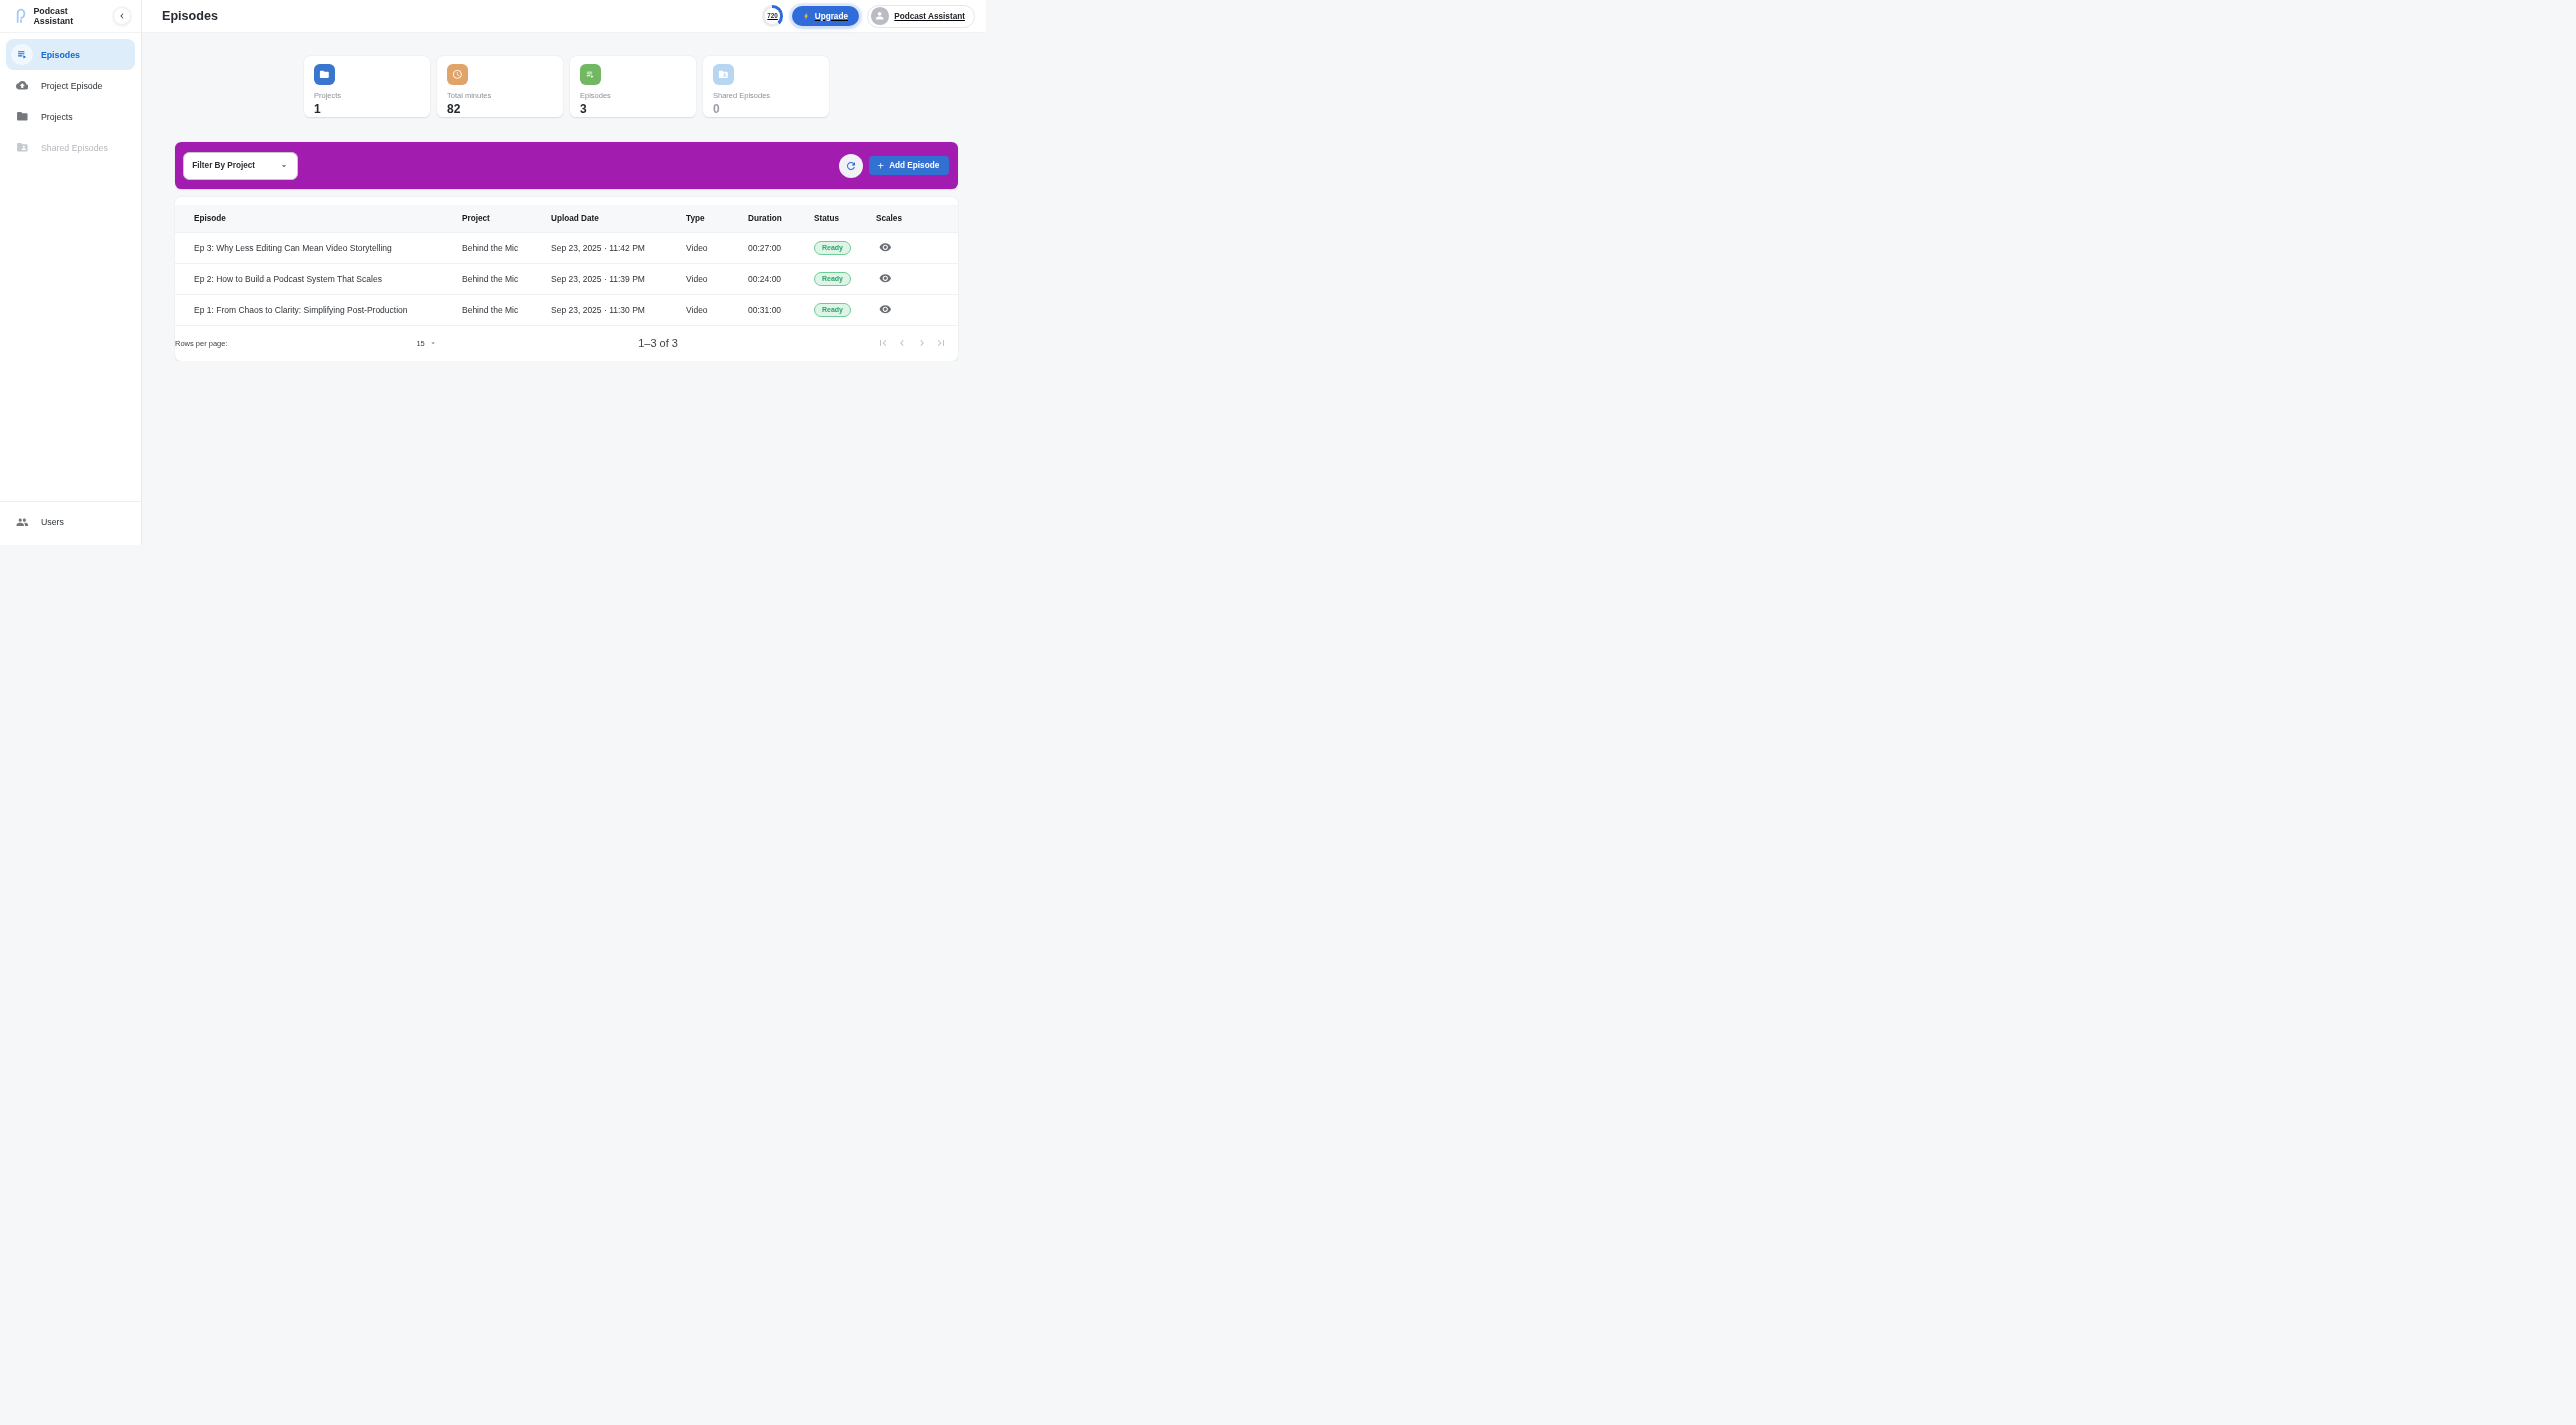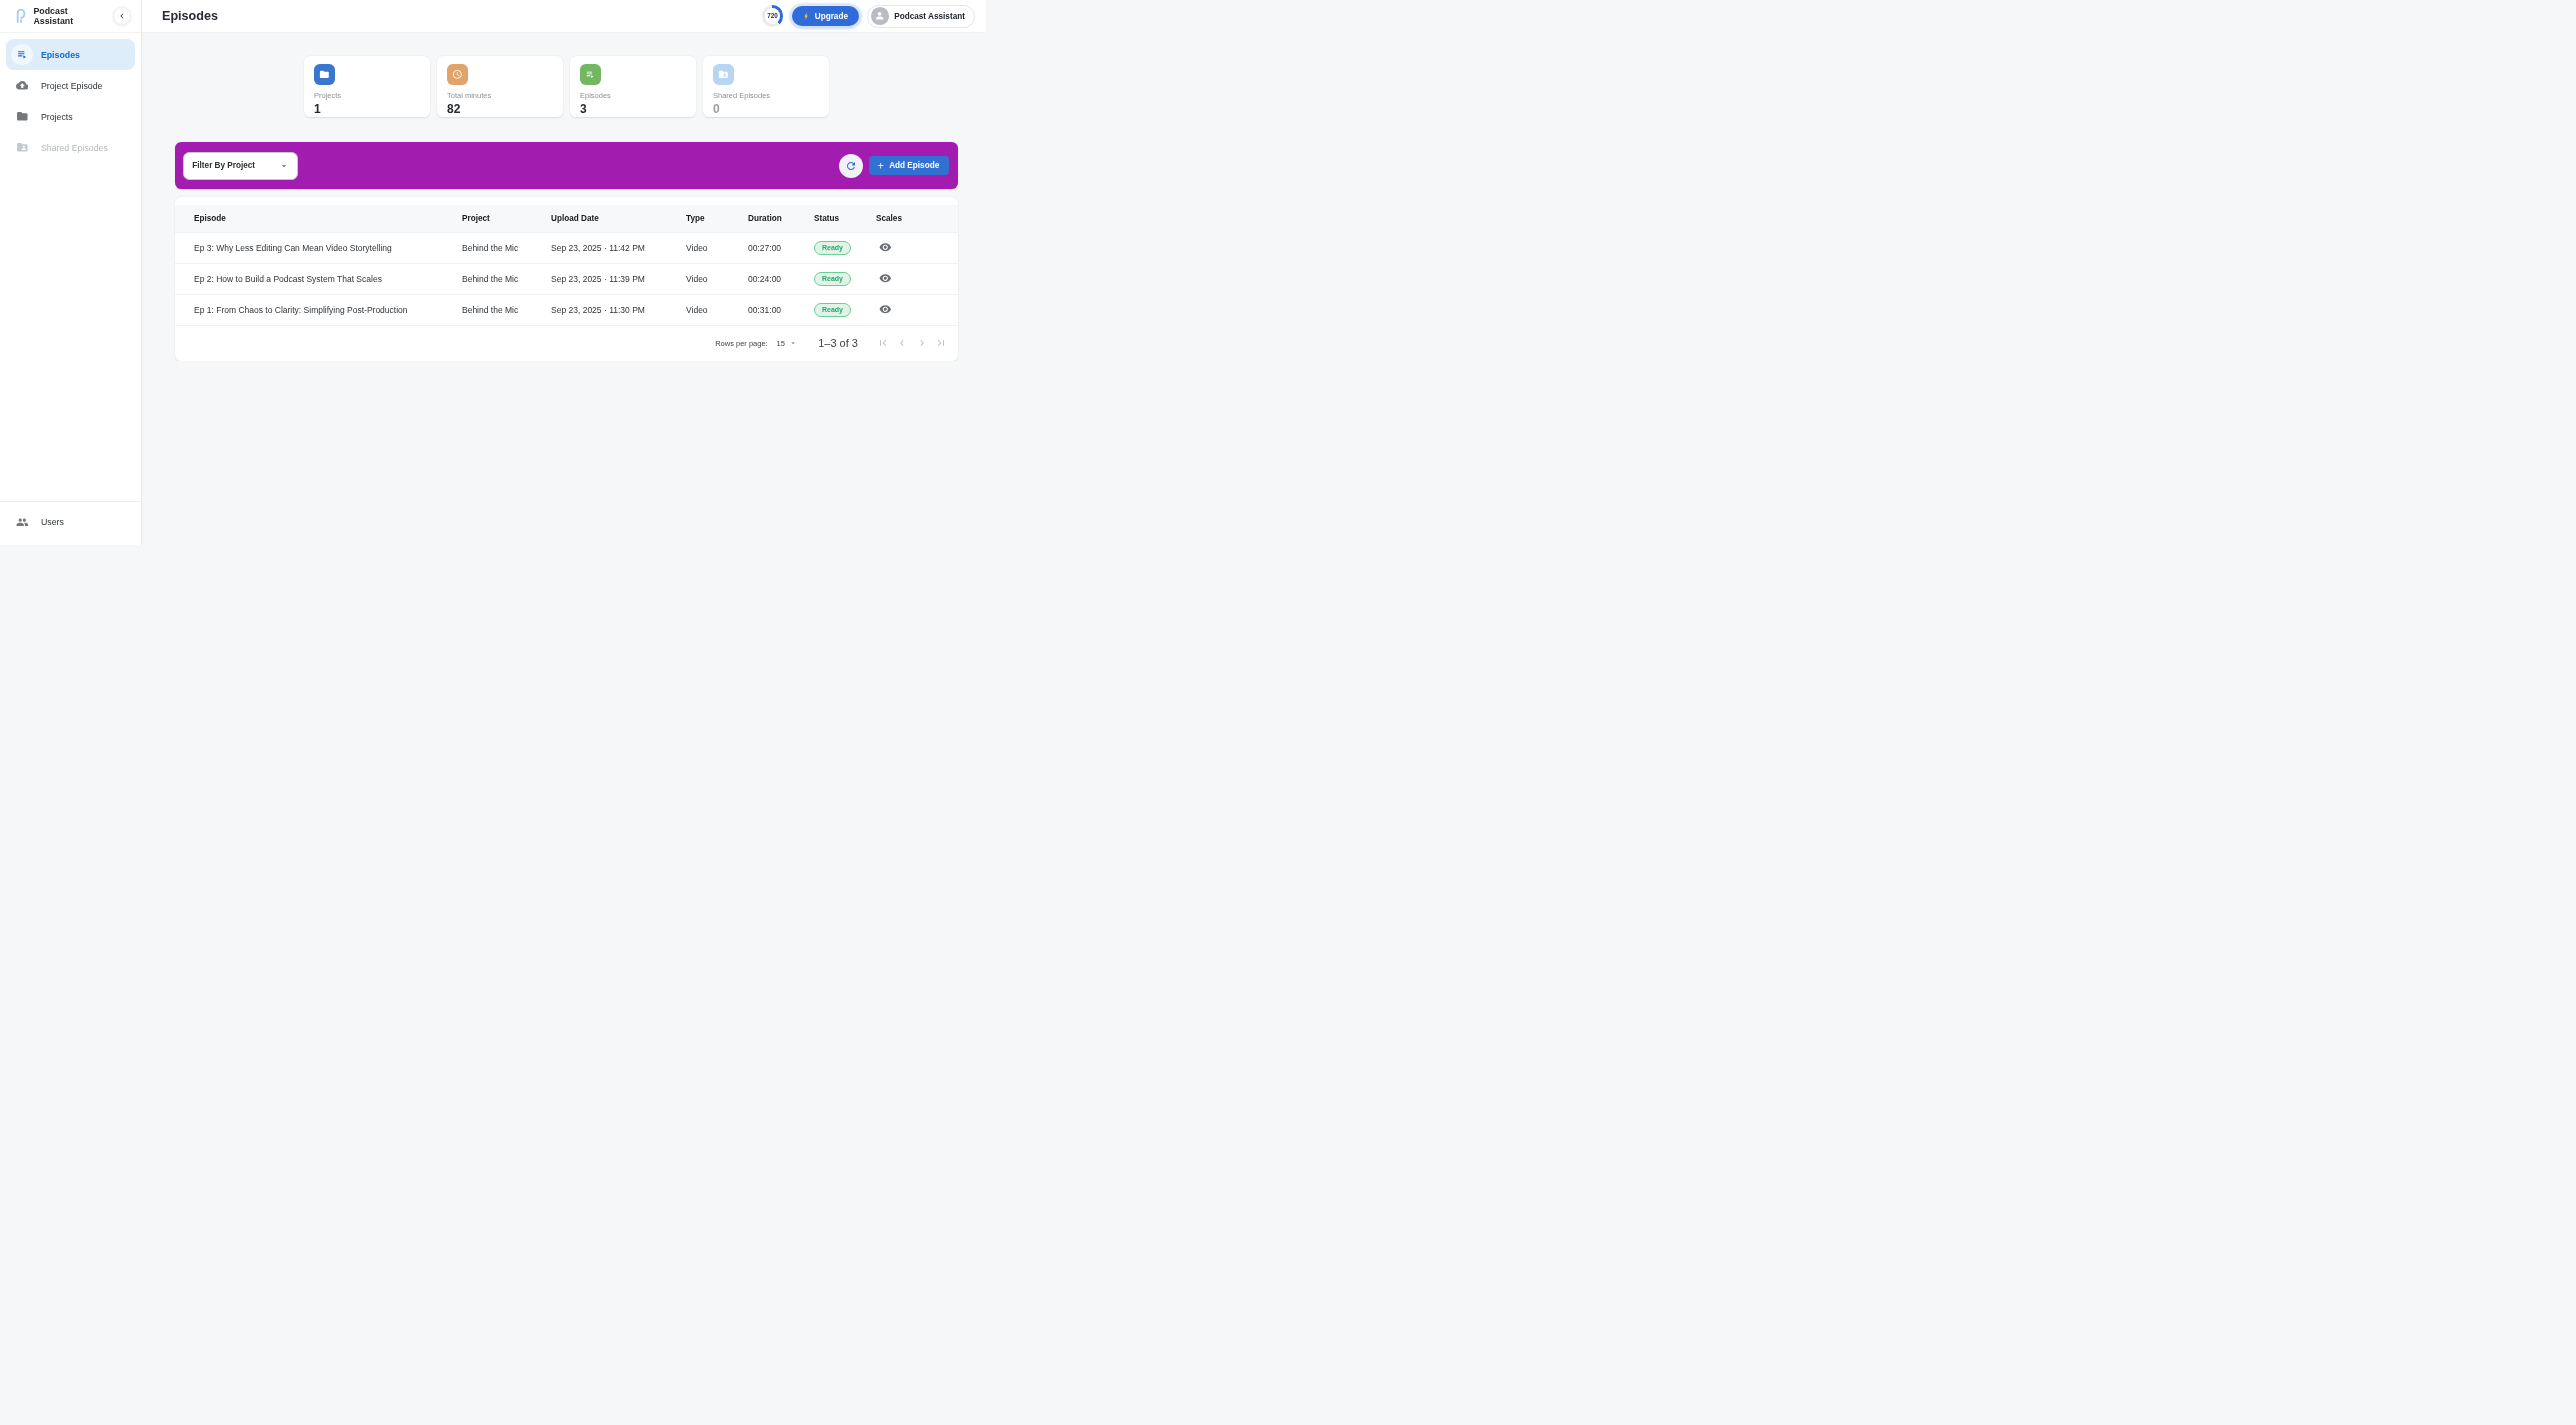--- a/index.html
+++ b/index.html
@@ -18,21 +18,21 @@
   .nav-item .ic { width:21.4px; height:21.4px; display:flex; align-items:center; justify-content:center; border-radius:50%; flex-shrink:0; }
   .nav-item.active { background:#ddedfa; color:#1569d3; font-weight:600; }
   .nav-item.active .ic { background:rgba(255,255,255,.6); }
   .nav-item.disabled { color:#b4b8bd; }
   .sb-bottom { margin-top:auto; border-top:0.6px solid #eceef0; padding:5px 6.3px 7.5px 6.3px; }
 
   
   .main { flex:1; display:flex; flex-direction:column; min-width:0; }
   .topbar { height:33px; background:#fff; display:flex; align-items:center; padding:0 10.7px 0 20px; border-bottom:0.6px solid #f1f2f4; flex-shrink:0; }
   .page-title { font-size:12.6px; font-weight:700; color:#272c33; flex:1; }
-  .topbar-right { display:flex; align-items:center; gap:8.2px; }
+  .topbar-right { display:flex; align-items:center; gap:8.2px;text-decoration:underline; }
   .ring { width:21.4px; height:21.4px; border-radius:50%; background:conic-gradient(#2e6bd8 0 39%, #e9ebef 39% 100%);
       display:flex; align-items:center; justify-content:center; flex-shrink:0; }
   .ring-inner { width:15.7px; height:15.7px; background:#fff; border-radius:50%; display:flex; align-items:center; justify-content:center;
       font-size:6.3px; font-weight:700; color:#272c33; }
   .upgrade-btn { height:19.5px; padding:0 10.7px; border-radius:10.7px; background:#2f6bd9; color:#fff; font-weight:700; font-size:8.2px;
       font-family:inherit; display:flex; align-items:center; gap:4.4px; border:none; cursor:pointer;
       box-shadow:0 0 0 3.1px rgba(47,107,217,.10), 0 1.3px 6.3px rgba(47,107,217,.25); }
   .account-chip { height:23px; border:0.6px solid #e4e6e9; border-radius:12px; background:#fff; display:flex; align-items:center;
       gap:5.7px; padding:0 9.4px 0 3.1px; cursor:pointer; }
   .avatar { width:17.6px; height:17.6px; border-radius:50%; background:#b9bdc2; display:flex; align-items:center; justify-content:center; }
@@ -69,21 +69,21 @@
   col.c1{width:282px;} col.c2{width:89px;} col.c3{width:135px;} col.c4{width:62px;} col.c5{width:66px;} col.c6{width:62px;} col.c7{width:auto;}
   thead th { background:#f7f8fa; font-size:8.2px; font-weight:700; color:#16191d; text-align:left; height:27px; padding:0 5px;
       border-bottom:0.6px solid #eef0f2; }
   th:first-child, td:first-child { padding-left:19px; }
   tbody td { font-size:8.5px; color:#2f3439; height:31px; padding:0 5px; border-bottom:0.6px solid #f0f1f3;
       white-space:nowrap; overflow:hidden; text-overflow:ellipsis; }
   .badge { display:inline-block; padding:1.9px 7px 2.5px; border:0.6px solid #6fcb97; background:#def4e7; color:#2ea76a;
       font-size:7px; font-weight:700; border-radius:7.5px; }
   .eye-btn { background:none; border:none; cursor:pointer; padding:1.3px 2.5px; display:inline-flex; align-items:center; }
 
-  .pagination { display:flex; align-items:center; justify-content:flex-end; height:35px; padding-right:8.8px; }
+  .pagination { display:flex; align-items:center; justify-content:space-between; height:35px; padding-right:8.8px; }
   .pag-label { font-size:7.5px; color:#3e4347; margin-right:8.8px; }
   .pag-select { display:flex; align-items:center; gap:3.8px; font-size:7.5px; color:#3e4347; cursor:pointer; margin-right:21.4px; }
   .pag-range { font-size:11px; color:#3e4347; margin-right:16.4px; }
   .pag-nav { display:flex; gap:3.1px; }
   .pag-nav button { background:none; border:none; width:16.4px; height:16.4px; display:flex; align-items:center; justify-content:center; cursor:default; }
 </style>
 </head>
 <body>
 
 <div class="app">

